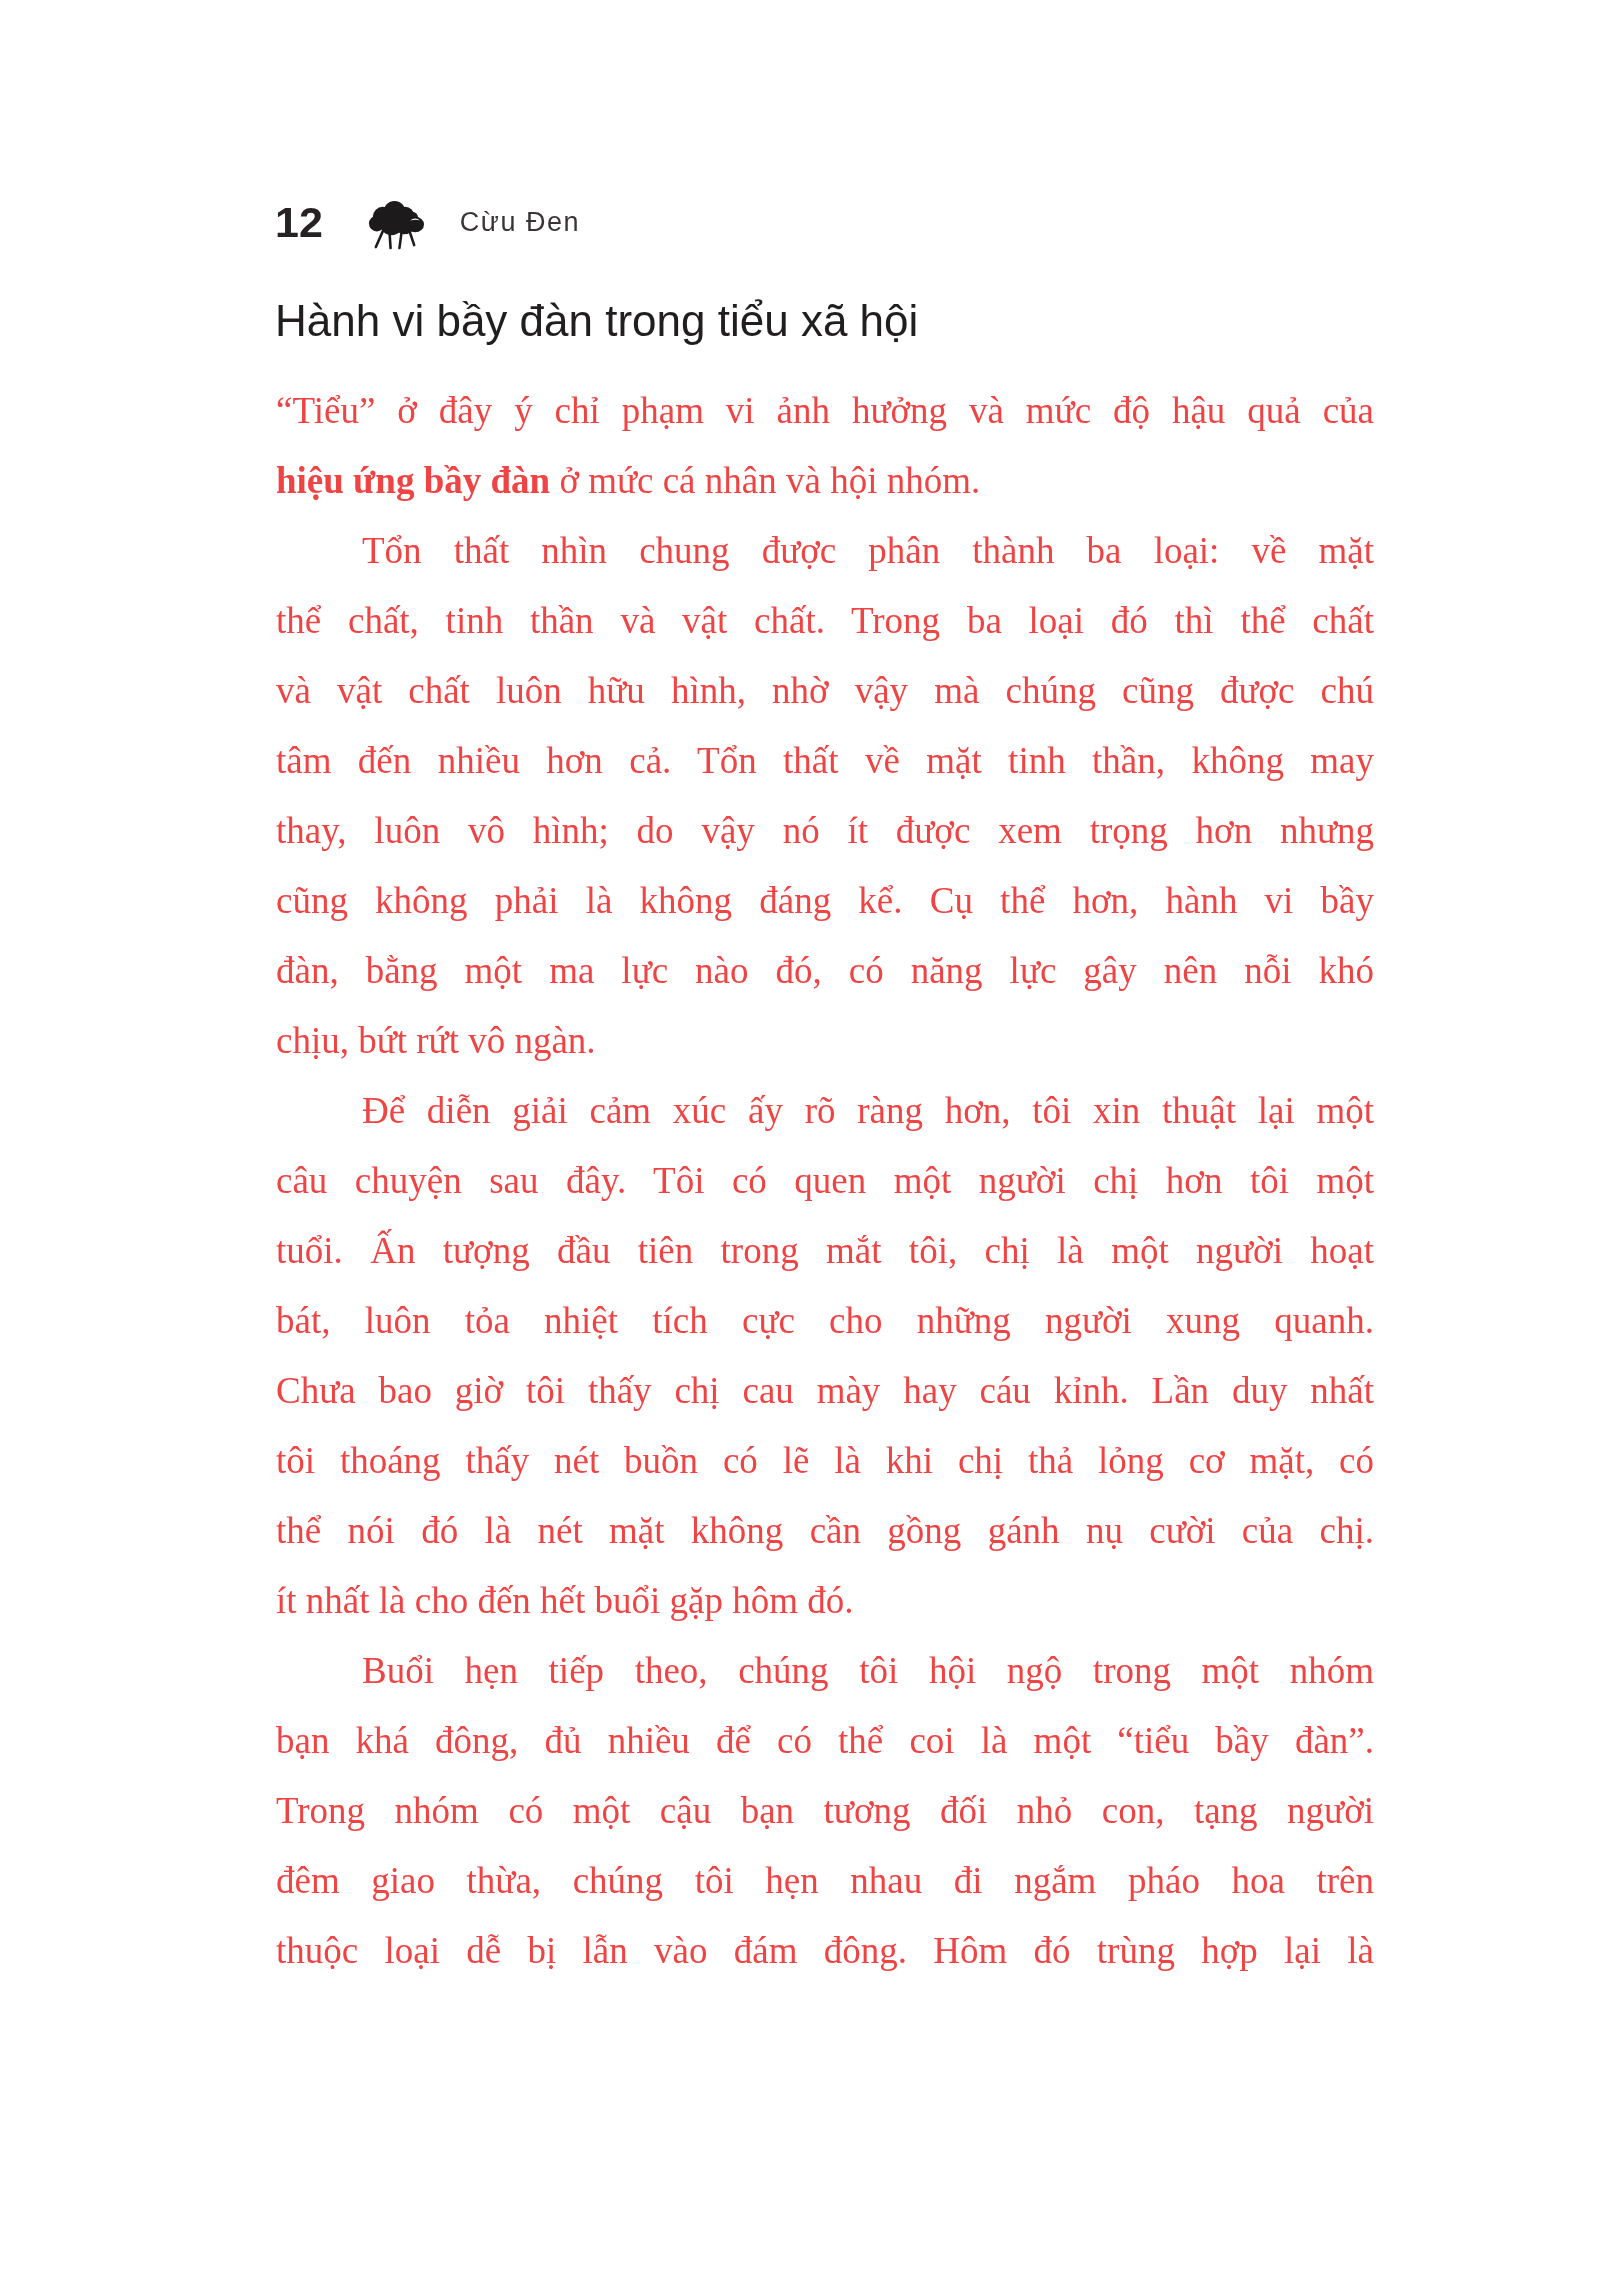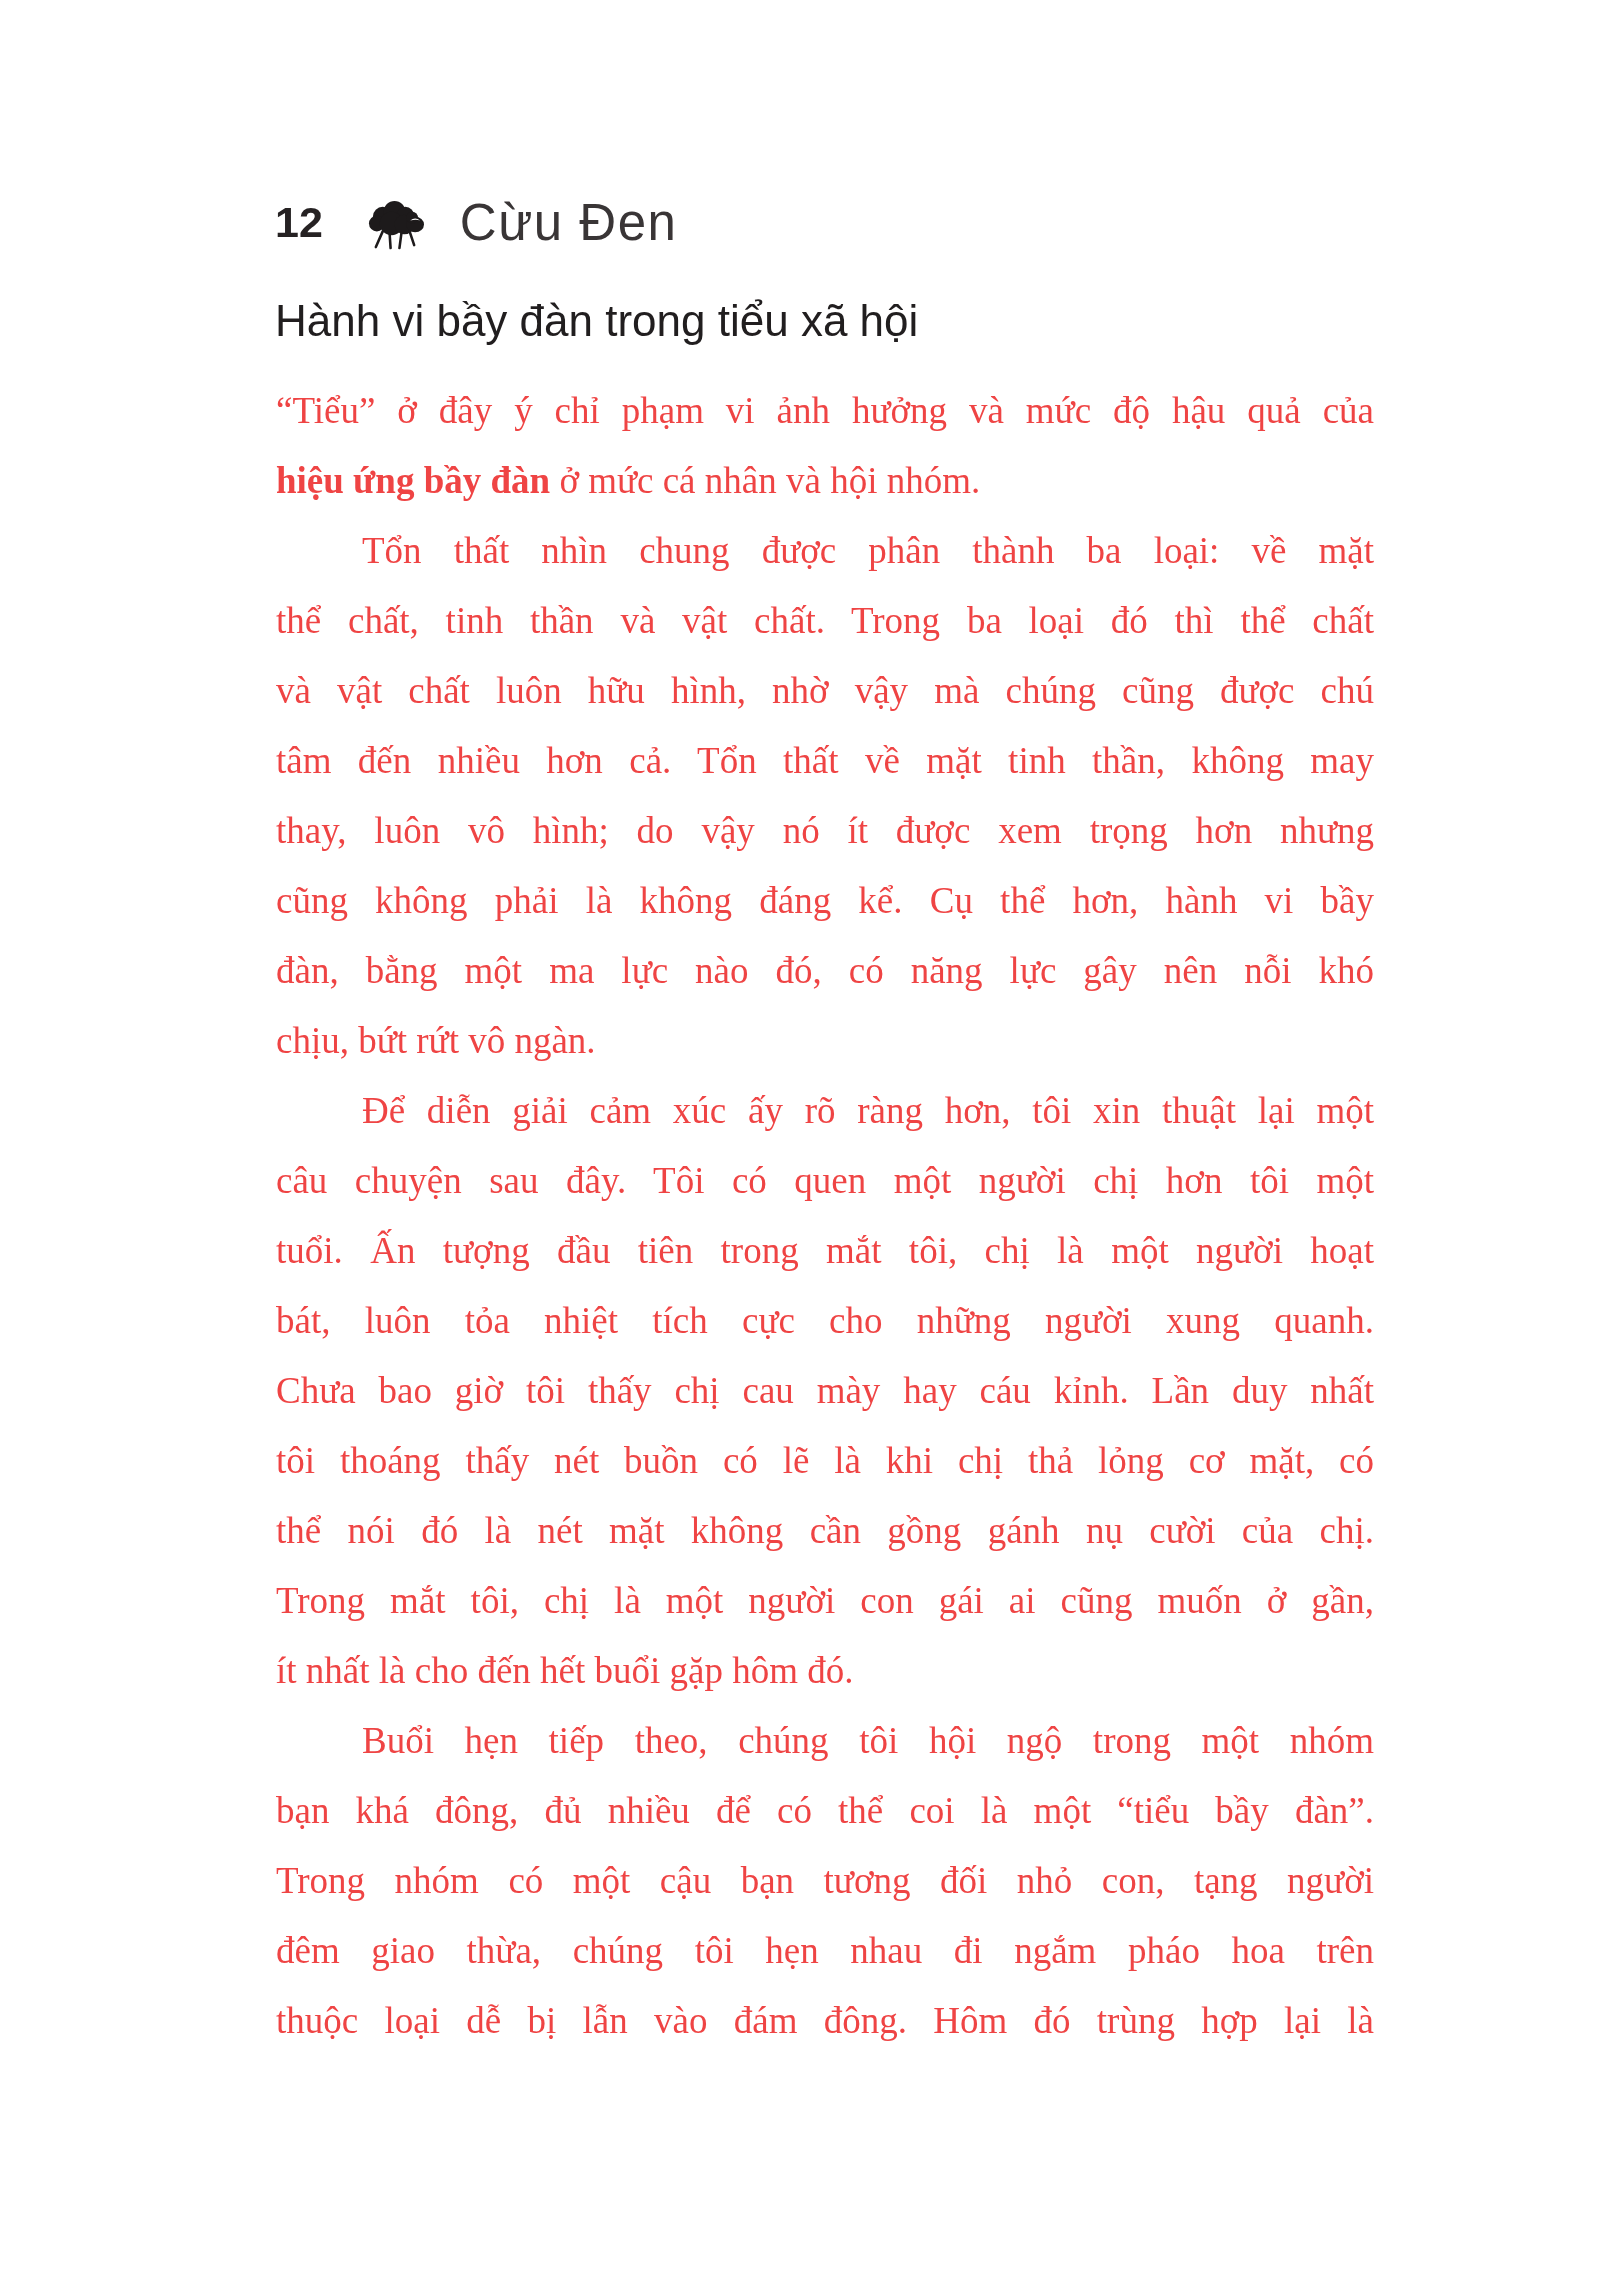--- a/index.html
+++ b/index.html
@@ -32,21 +32,21 @@
   }
   .sheep {
     width: 63px;
     height: 57px;
     margin-left: 41px;
     margin-top: 3.9px;
   }
   .booktitle {
     font-family: "Liberation Sans", "DejaVu Sans", sans-serif;
     font-weight: 400;
-    font-size: 51px;
+    font-size: 27px;
     color: #393536;
     letter-spacing: 1.5px;
     margin-left: 33px;
     line-height: 61px;
   }
 
   
   .section-heading {
     position: absolute;
     left: 275px;
@@ -125,21 +125,20 @@
     <div class="ln">đàn, bằng một ma lực nào đó, có năng lực gây nên nỗi khó</div>
     <div class="ln end">chịu, bứt rứt vô ngàn.</div>
 
     <div class="ln ind">Để diễn giải cảm xúc ấy rõ ràng hơn, tôi xin thuật lại một</div>
     <div class="ln">câu chuyện sau đây. Tôi có quen một người chị hơn tôi một</div>
     <div class="ln">tuổi. Ấn tượng đầu tiên trong mắt tôi, chị là một người hoạt</div>
     <div class="ln">bát, luôn tỏa nhiệt tích cực cho những người xung quanh.</div>
     <div class="ln">Chưa bao giờ tôi thấy chị cau mày hay cáu kỉnh. Lần duy nhất</div>
     <div class="ln">tôi thoáng thấy nét buồn có lẽ là khi chị thả lỏng cơ mặt, có</div>
     <div class="ln">thể nói đó là nét mặt không cần gồng gánh nụ cười của chị.</div>
-    <div class="ln">Trong mắt tôi, chị là một người con gái ai cũng muốn ở gần,</div>
     <div class="ln end">ít nhất là cho đến hết buổi gặp hôm đó.</div>
 
     <div class="ln ind">Buổi hẹn tiếp theo, chúng tôi hội ngộ trong một nhóm</div>
     <div class="ln">bạn khá đông, đủ nhiều để có thể coi là một “tiểu bầy đàn”.</div>
     <div class="ln">Trong nhóm có một cậu bạn tương đối nhỏ con, tạng người</div>
     <div class="ln">đêm giao thừa, chúng tôi hẹn nhau đi ngắm pháo hoa trên</div>
     <div class="ln">thuộc loại dễ bị lẫn vào đám đông. Hôm đó trùng hợp lại là</div>
 
   </div>
 </div>

